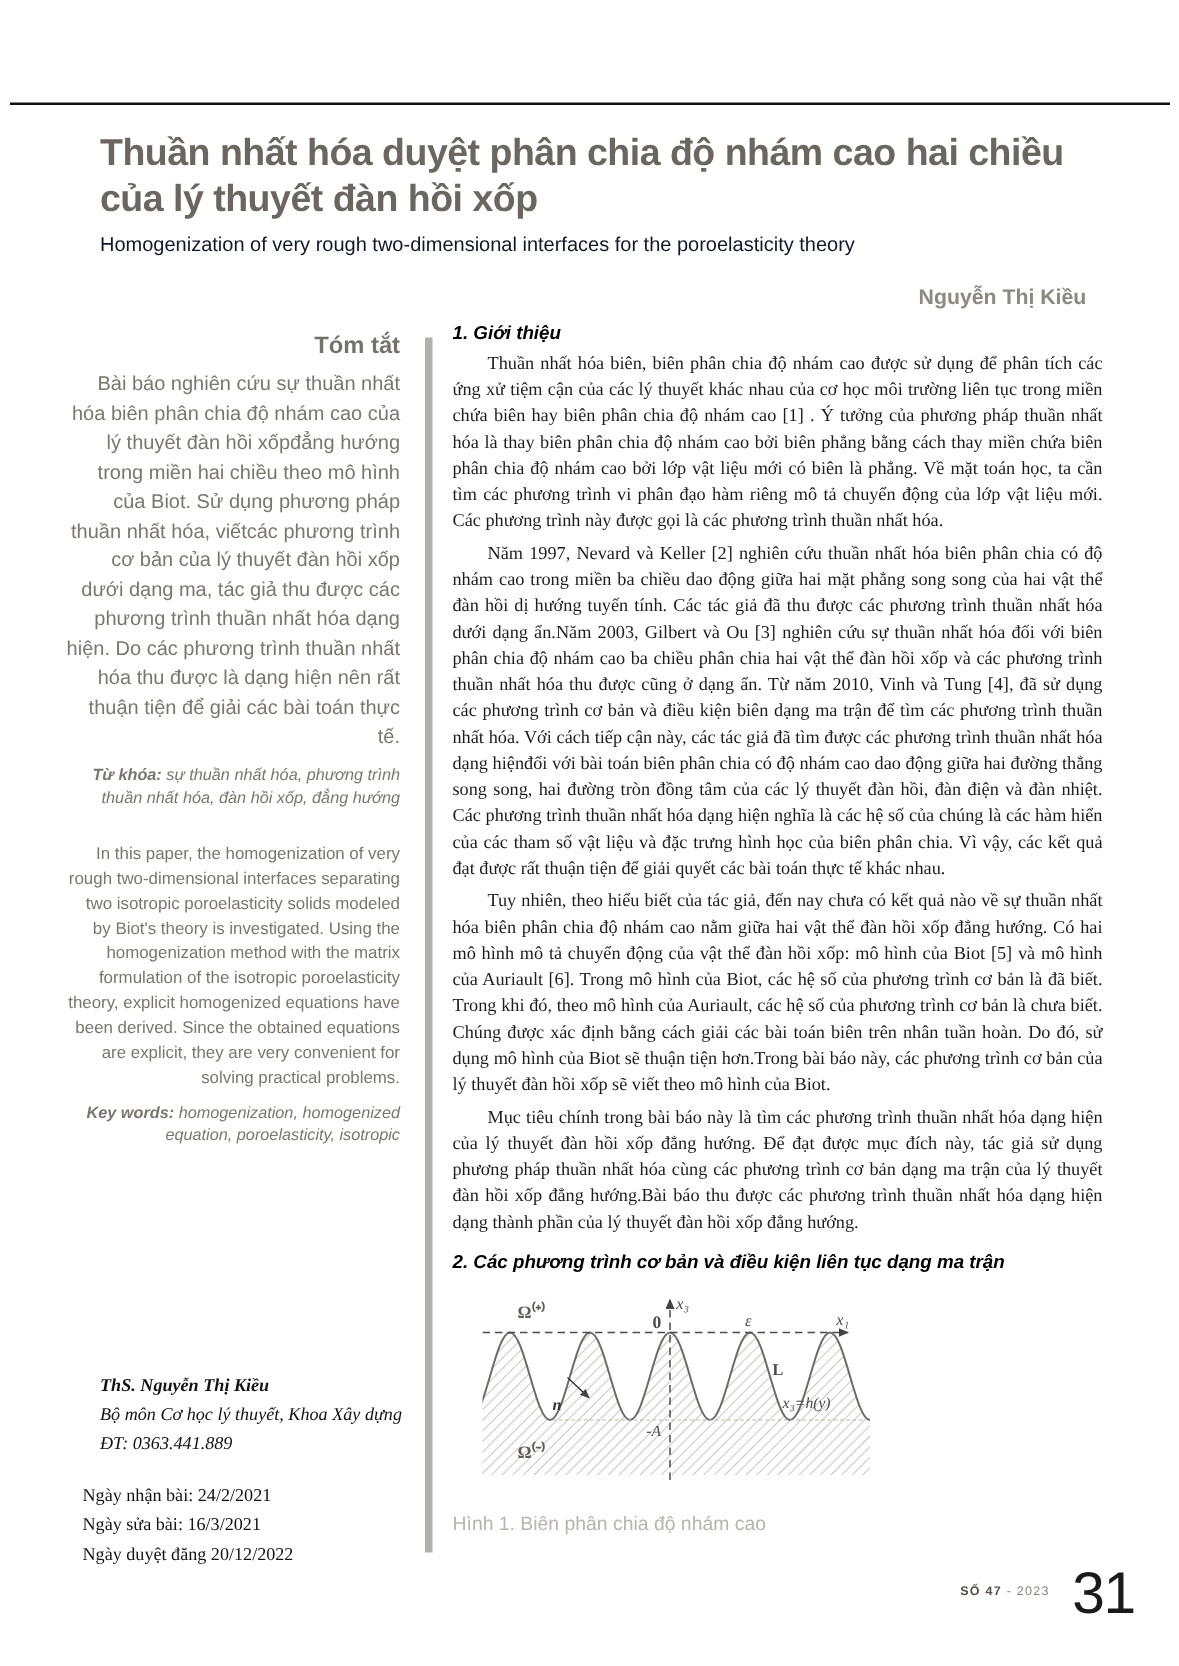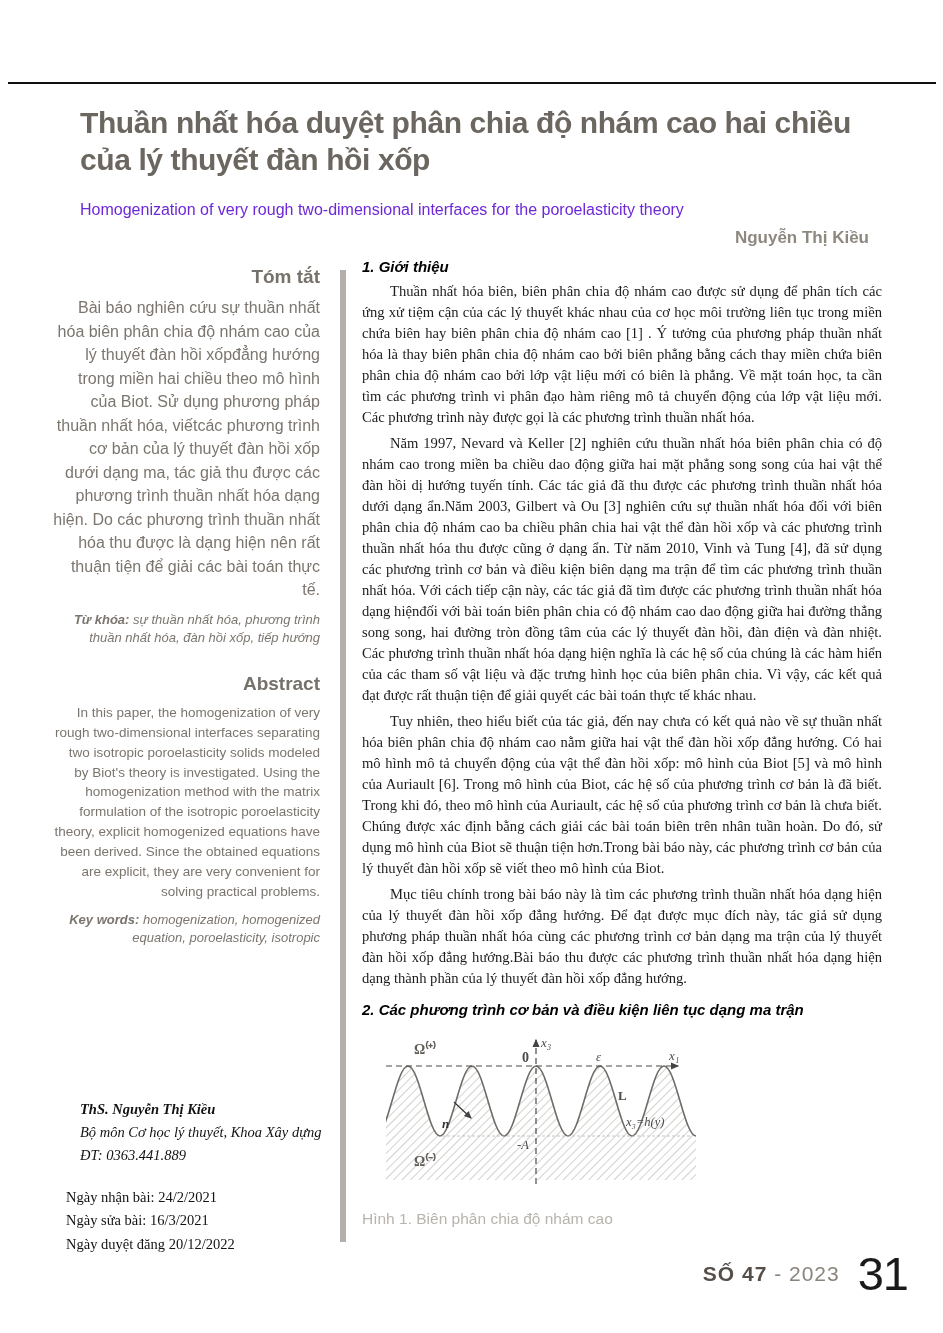--- a/index.html
+++ b/index.html
@@ -5,21 +5,21 @@
   html,body{margin:0;padding:0;}
   body{
     width:943px;height:1333px;position:relative;background:#ffffff;
     font-family:"Liberation Sans",sans-serif;overflow:hidden;
   }
   .top-rule{position:absolute;left:8px;top:82px;width:928px;height:2px;background:#101010;}
 
   
   .header{position:absolute;left:80px;top:104px;width:820px;}
   .title{font-weight:bold;font-size:30px;line-height:37px;letter-spacing:-0.4px;color:#6c6660;}
-  .subtitle{margin-top:23px;font-size:16px;color:#6d28d9;}
+  .subtitle{margin-top:10px;font-size:16px;color:#0f172a;}
   .author{position:absolute;right:74px;top:228px;font-weight:bold;font-size:17px;color:#8e887f;}
 
   
   .leftcol{position:absolute;left:52px;top:266px;width:268px;text-align:right;color:#7b756e;}
   .leftcol h2{margin:0 0 8px 0;font-size:19px;color:#76716a;}
   .vi-abstract{font-size:16px;font-weight:normal;line-height:1.47;}
   .kw{margin-top:9px;font-size:13px;font-style:italic;line-height:1.4;}
   .kw b{font-style:italic;}
   .en-abstract{font-size:13.5px;line-height:1.47;}
   .gap{height:26px;}
@@ -38,21 +38,21 @@
 
   
   .contact{position:absolute;left:80px;top:1098px;font-family:"Liberation Serif",serif;
     font-style:italic;font-size:14.5px;line-height:1.6;color:#121212;}
   .contact .name{font-weight:bold;}
   .dates{position:absolute;left:66px;top:1186px;font-family:"Liberation Serif",serif;
     font-size:14.5px;line-height:1.62;color:#121212;}
 
   
   .footer{position:absolute;right:35px;top:1246px;display:flex;align-items:center;gap:18px;}
-  .issue{font-size:21px;letter-spacing:1px;color:#564f49;}
+  .issue{font-size:10px;letter-spacing:1px;color:#564f49;}
   .issue .num{font-weight:bold;}
   .issue .year{color:#8a847d;font-weight:normal;}
   .pageno{font-size:47px;font-weight:400;color:#1a1a1a;letter-spacing:-1px;}
 
   svg text{font-family:"Liberation Serif",serif;}
 </style>
 </head>
 <body>
 
 <div class="top-rule"></div>
@@ -63,24 +63,23 @@
     <div>của lý thuyết đàn hồi xốp</div>
   </div>
   <div class="subtitle">Homogenization of very rough two-dimensional interfaces for the poroelasticity theory</div>
 </div>
 <div class="author">Nguyễn Thị Kiều</div>
 
 <div class="leftcol">
   <h2>Tóm tắt</h2>
   <div class="vi-abstract">Bài báo nghiên cứu sự thuần nhất hóa biên phân chia độ nhám cao của lý thuyết đàn hồi xốpđẳng hướng trong miền hai chiều theo mô hình của Biot. Sử dụng phương pháp thuần nhất hóa, viếtcác phương trình cơ bản của lý thuyết đàn hồi xốp dưới dạng ma, tác giả thu được các phương trình thuần nhất hóa dạng hiện. Do các phương trình thuần nhất hóa thu được là dạng hiện nên rất thuận tiện để giải các bài toán thực tế.</div>
   <div class="kw">
-    <b>Từ khóa:</b><span> sự thuần nhất hóa, phương trình thuần nhất hóa, đàn hồi xốp, tiếp hướng</span>
+    <b>Từ khóa:</b><span> sự thuần nhất hóa, phương trình thuần nhất hóa, đàn hồi xốp, đẳng hướng</span>
   </div>
   <div class="gap"></div>
-  <h2>Abstract</h2>
   <div class="en-abstract">In this paper, the homogenization of very rough two-dimensional interfaces separating two isotropic poroelasticity solids modeled by Biot's theory is investigated. Using the homogenization method with the matrix formulation of the isotropic poroelasticity theory, explicit homogenized equations have been derived. Since the obtained equations are explicit, they are very convenient for solving practical problems.</div>
   <div class="kw">
     <b>Key words:</b><span> homogenization, homogenized equation, poroelasticity, isotropic</span>
   </div>
 </div>
 
 <div class="divider"></div>
 
 <div class="maincol">
   <h3>1. Giới thiệu</h3>

